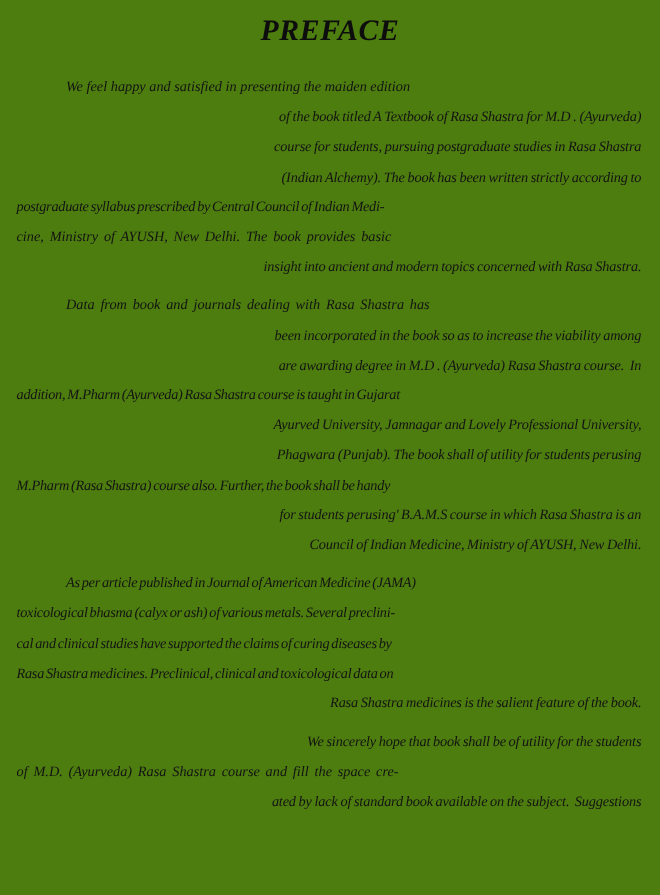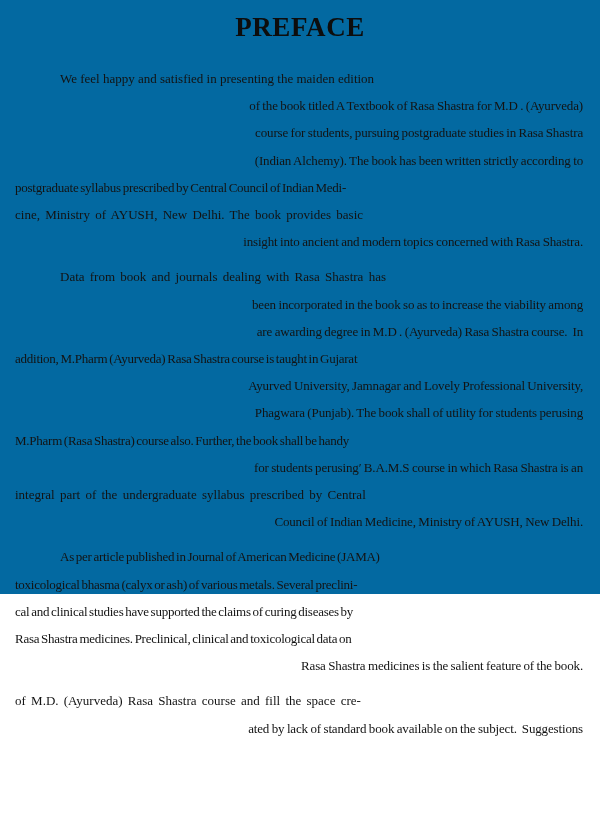--- a/index.html
+++ b/index.html
@@ -12,24 +12,25 @@
     width: 600px;
     height: 814px;
     overflow: hidden;
     font-family: "Liberation Serif", "DejaVu Serif", serif;
     color: #141414;
     -webkit-font-smoothing: antialiased;
   }
   .page {
     position: relative;
     width: 600px;
-    height: 594px;
-    background: #0369a1;
+    height: 814px;
+    background: #4d7c0f;
     box-sizing: border-box;
     padding: 0;
+    font-style: italic;
   }
   .page-title {
     text-align: center;
     font-size: 27px;
     font-weight: bold;
     letter-spacing: 0.6px;
     margin: 0;
     padding-top: 12px;
     padding-bottom: 0;
     color: #0d0d0d;
@@ -79,32 +80,32 @@
 
     <p class="para">
       <span class="line indent wordsp-2">Data from book and journals dealing with Rasa Shastra has</span>
       <span class="line tightsp">been incorporated in the book so as to increase the viability among</span>
       <span class="line tightsp">are awarding degree in M.D . (Ayurveda) Rasa Shastra course.  In</span>
       <span class="line tightsp2">addition, M.Pharm (Ayurveda) Rasa Shastra course is taught in Gujarat</span>
       <span class="line tightsp">Ayurved University, Jamnagar and Lovely Professional University,</span>
       <span class="line tightsp">Phagwara (Punjab). The book shall of utility for students perusing</span>
       <span class="line tightsp2">M.Pharm (Rasa Shastra) course also. Further, the book shall be handy</span>
       <span class="line tightsp">for students perusingʹ B.A.M.S course in which Rasa Shastra is an</span>
-      <span class="line wordsp-2">integral part of the undergraduate syllabus prescribed by Central</span>
       <span class="line tightsp">Council of Indian Medicine, Ministry of AYUSH, New Delhi.</span>
     </p>
 
     <p class="para">
       <span class="line indent tightsp2">As per article published in Journal of American Medicine (JAMA)</span>
       <span class="line tightsp2">toxicological bhasma (calyx or ash) of various metals. Several preclini-</span>
       <span class="line tightsp2">cal and clinical studies have supported the claims of curing diseases by</span>
       <span class="line tightsp2">Rasa Shastra medicines. Preclinical, clinical and toxicological data on</span>
       <span class="line tightsp">Rasa Shastra medicines is the salient feature of the book.</span>
     </p>
 
     <p class="para">
+      <span class="line indent tightsp">We sincerely hope that book shall be of utility for the students</span>
       <span class="line wordsp-2">of M.D. (Ayurveda) Rasa Shastra course and fill the space cre-</span>
       <span class="line tightsp">ated by lack of standard book available on the subject.  Suggestions</span>
 
     </p>
 
   </div>
 </div>
 
 </body></html>

